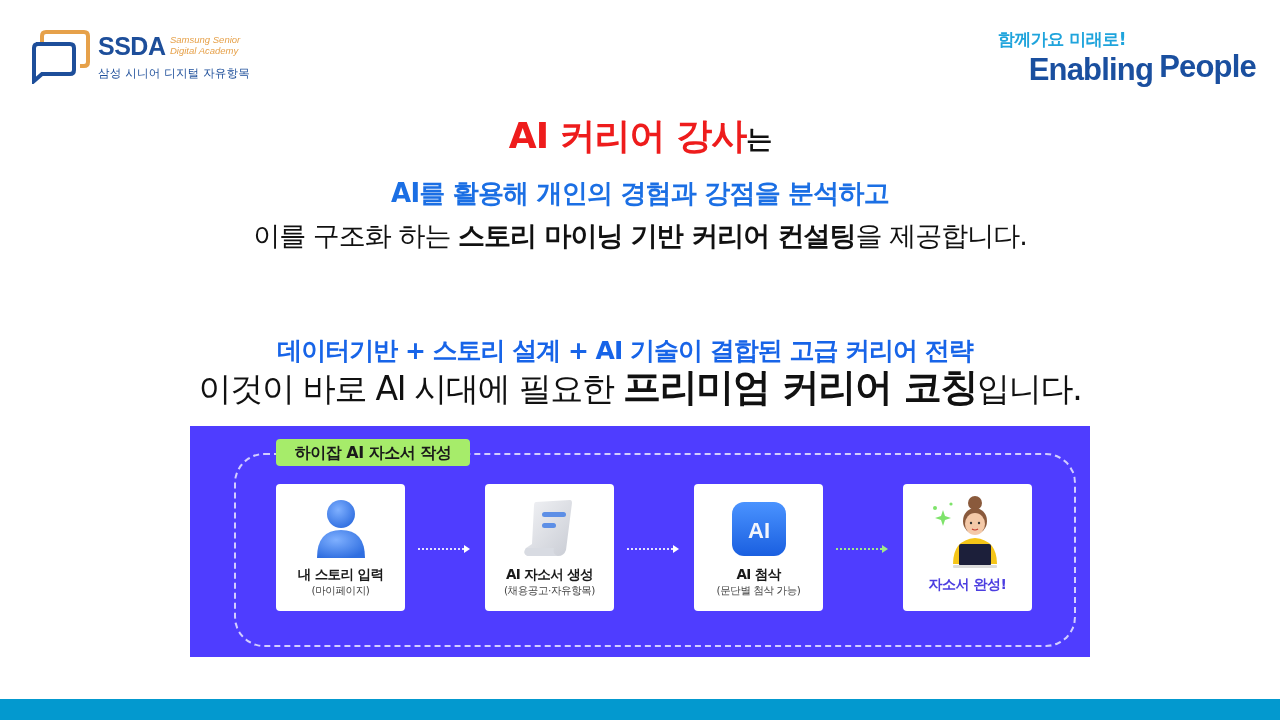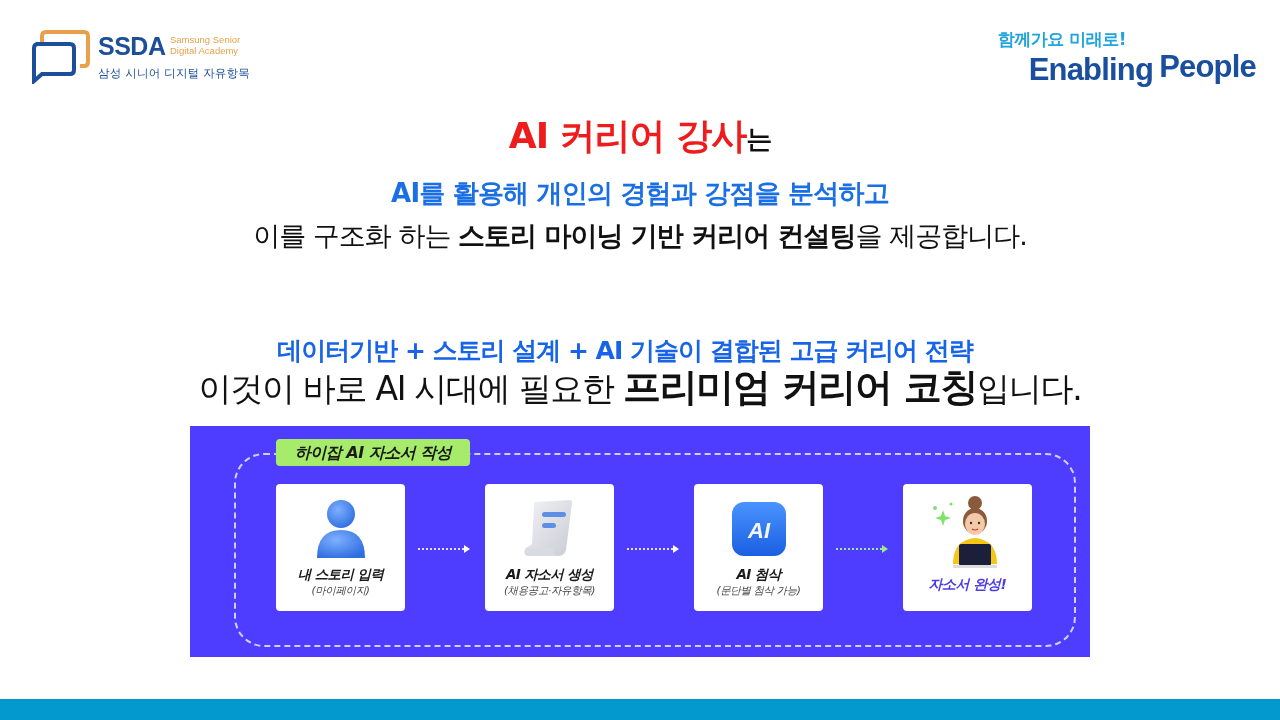--- a/index.html
+++ b/index.html
@@ -3,21 +3,21 @@
   <meta charset="utf-8">
   <style>
     * { margin: 0; padding: 0; box-sizing: border-box; }
     html, body { width: 1280px; height: 720px; overflow: hidden; background: #ffffff; }
     body { position: relative; font-family: "DejaVu Sans", "Liberation Sans", sans-serif; color: #111; }
 
     
     .ssda-logo { position: absolute; left: 28px; top: 28px; width: 240px; height: 56px; }
     .ssda-mark { position: absolute; left: 0; top: 0; width: 64px; height: 56px; }
     .ssda-word { position: absolute; left: 70px; top: 4px; font-family: "Liberation Sans", sans-serif; font-weight: 700; font-size: 25px; color: #1d4e9a; letter-spacing: -0.5px; }
-    .ssda-sub { position: absolute; left: 142px; top: 6px; font-family: "Liberation Sans", sans-serif; font-size: 9.5px; line-height: 11px; color: #e6a14a; }
+    .ssda-sub { position: absolute; left: 142px; top: 6px; font-family: "Liberation Sans", sans-serif; font-size: 9.5px; line-height: 11px; color: #e6a14a; font-style: italic; }
     .ssda-kor { position: absolute; left: 70px; top: 38px; font-size: 11.5px; color: #1d4e9a; letter-spacing: 0.2px; }
 
     .ep-logo { position: absolute; right: 24px; top: 26px; width: 280px; height: 72px; text-align: right; }
     .ep-kor { position: absolute; right: 130px; top: 2px; font-size: 17px; font-weight: 700; color: #1fa4dc; letter-spacing: -0.5px; }
     .ep-en { position: absolute; right: 0; top: 26px; font-family: "Liberation Sans", sans-serif; font-weight: 700; font-size: 31px; color: #1a4f9f; letter-spacing: -0.8px; white-space: nowrap; }
     .ep-en .people { position: relative; top: -3px; margin-left: 6px; }
 
     
     .line { position: absolute; left: 0; width: 1280px; text-align: center; white-space: nowrap; }
     .title { top: 112px; font-size: 36px; font-weight: 700; letter-spacing: -1px; }
@@ -27,21 +27,21 @@
     .sub1 { top: 176px; font-size: 26px; font-weight: 700; color: #1b6fe4; letter-spacing: -0.8px; }
     .sub2 { top: 218px; font-size: 27px; font-weight: 400; color: #111; letter-spacing: -1px; }
     .sub2 b { font-weight: 700; }
 
     .sub3 { top: 296px; left: 0; width: 1250px; font-size: 25px; font-weight: 700; color: #1764e8; letter-spacing: -1px; margin-top: 38px; }
 
     .sub4 { top: 362px; font-size: 33px; color: #111; letter-spacing: -1.3px; }
     .sub4 .big { font-size: 38px; font-weight: 700; }
 
     
-    .banner { position: absolute; left: 190px; top: 426px; width: 900px; height: 231px; background: #4f3dff; overflow: hidden; font-style: italic; }
+    .banner { position: absolute; left: 190px; top: 426px; width: 900px; height: 231px; background: #4f3dff; overflow: hidden; }
     .dash-frame { position: absolute; left: 44px; top: 27px; width: 842px; height: 194px; border: 2px dashed rgba(255,255,255,0.75); border-radius: 30px; }
     .tag { position: absolute; left: 86px; top: 13px; width: 194px; height: 27px; background: #a6ec6a; border-radius: 4px; font-size: 16px; font-weight: 700; color: #1a1a1a; text-align: center; line-height: 27px; letter-spacing: -0.5px; }
 
     .card { position: absolute; top: 58px; width: 129px; height: 127px; background: #ffffff; border-radius: 4px; text-align: center; }
     .card .ico { position: absolute; left: 0; right: 0; top: 12px; height: 66px; display: flex; justify-content: center; align-items: center; }
     .card .cap { position: absolute; left: 0; right: 0; top: 82px; font-size: 13.5px; font-weight: 700; color: #1a1a1a; letter-spacing: -0.6px; }
     .card .note { position: absolute; left: 0; right: 0; top: 100px; font-size: 10.5px; color: #444; letter-spacing: -0.4px; }
     .card .done { position: absolute; left: 0; right: 0; top: 92px; font-size: 14px; font-weight: 700; color: #4c3ee0; letter-spacing: -0.5px; }
 
     .c1 { left: 86px; }

